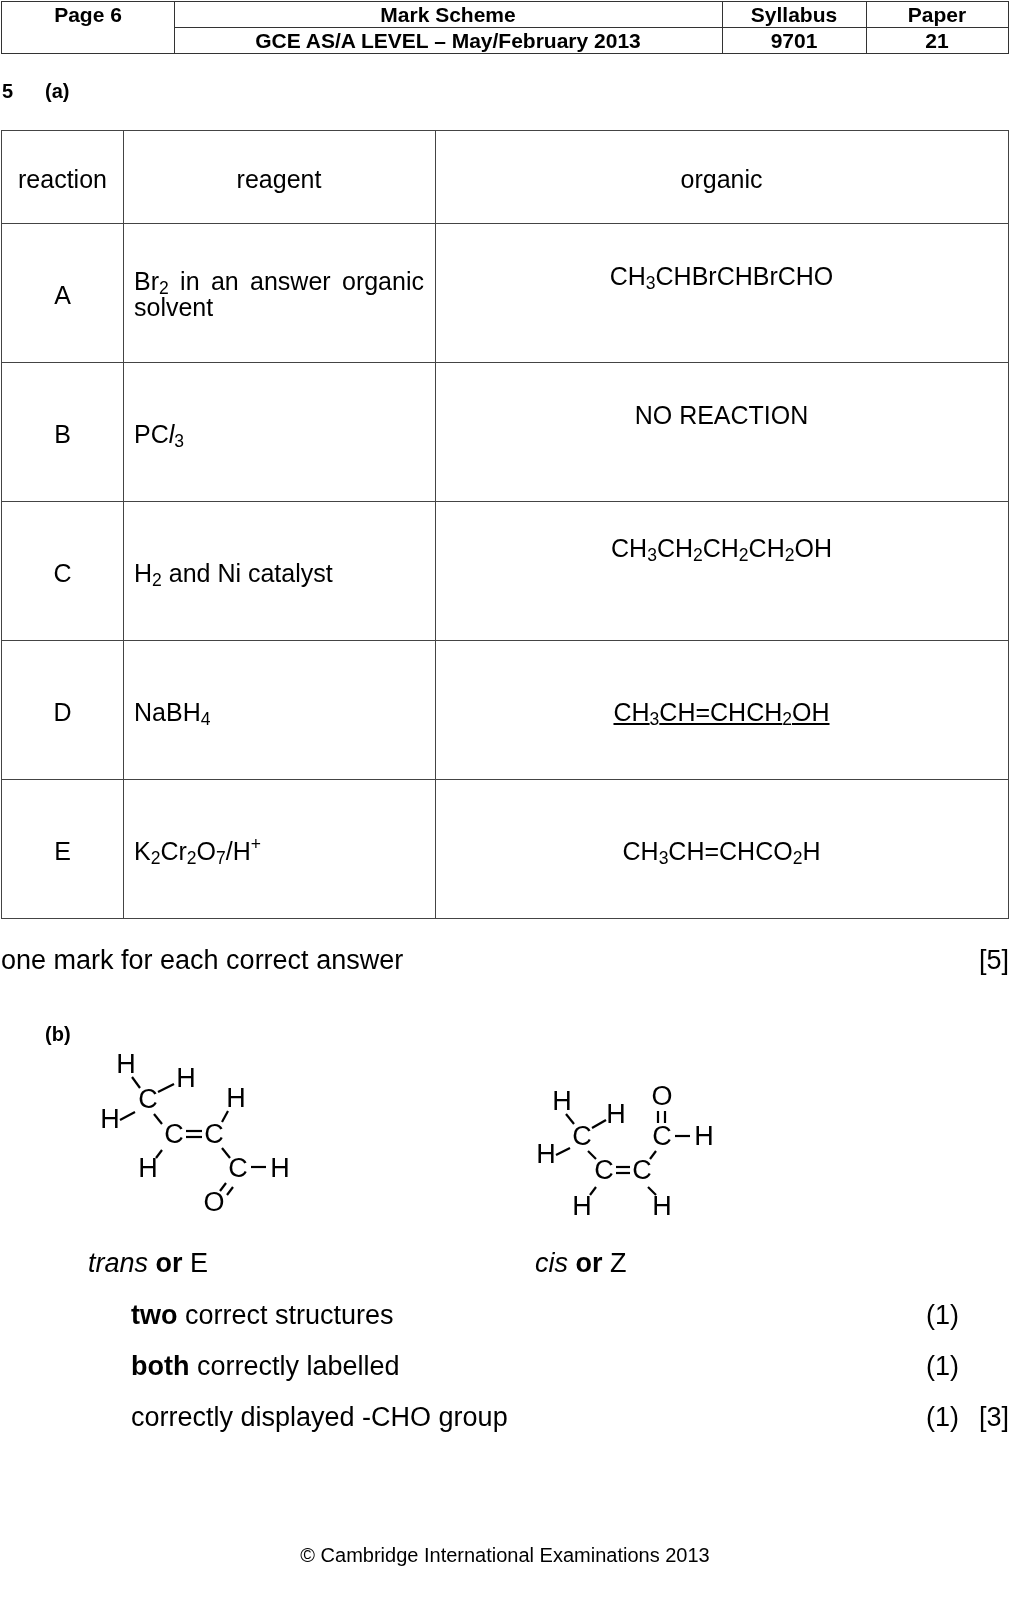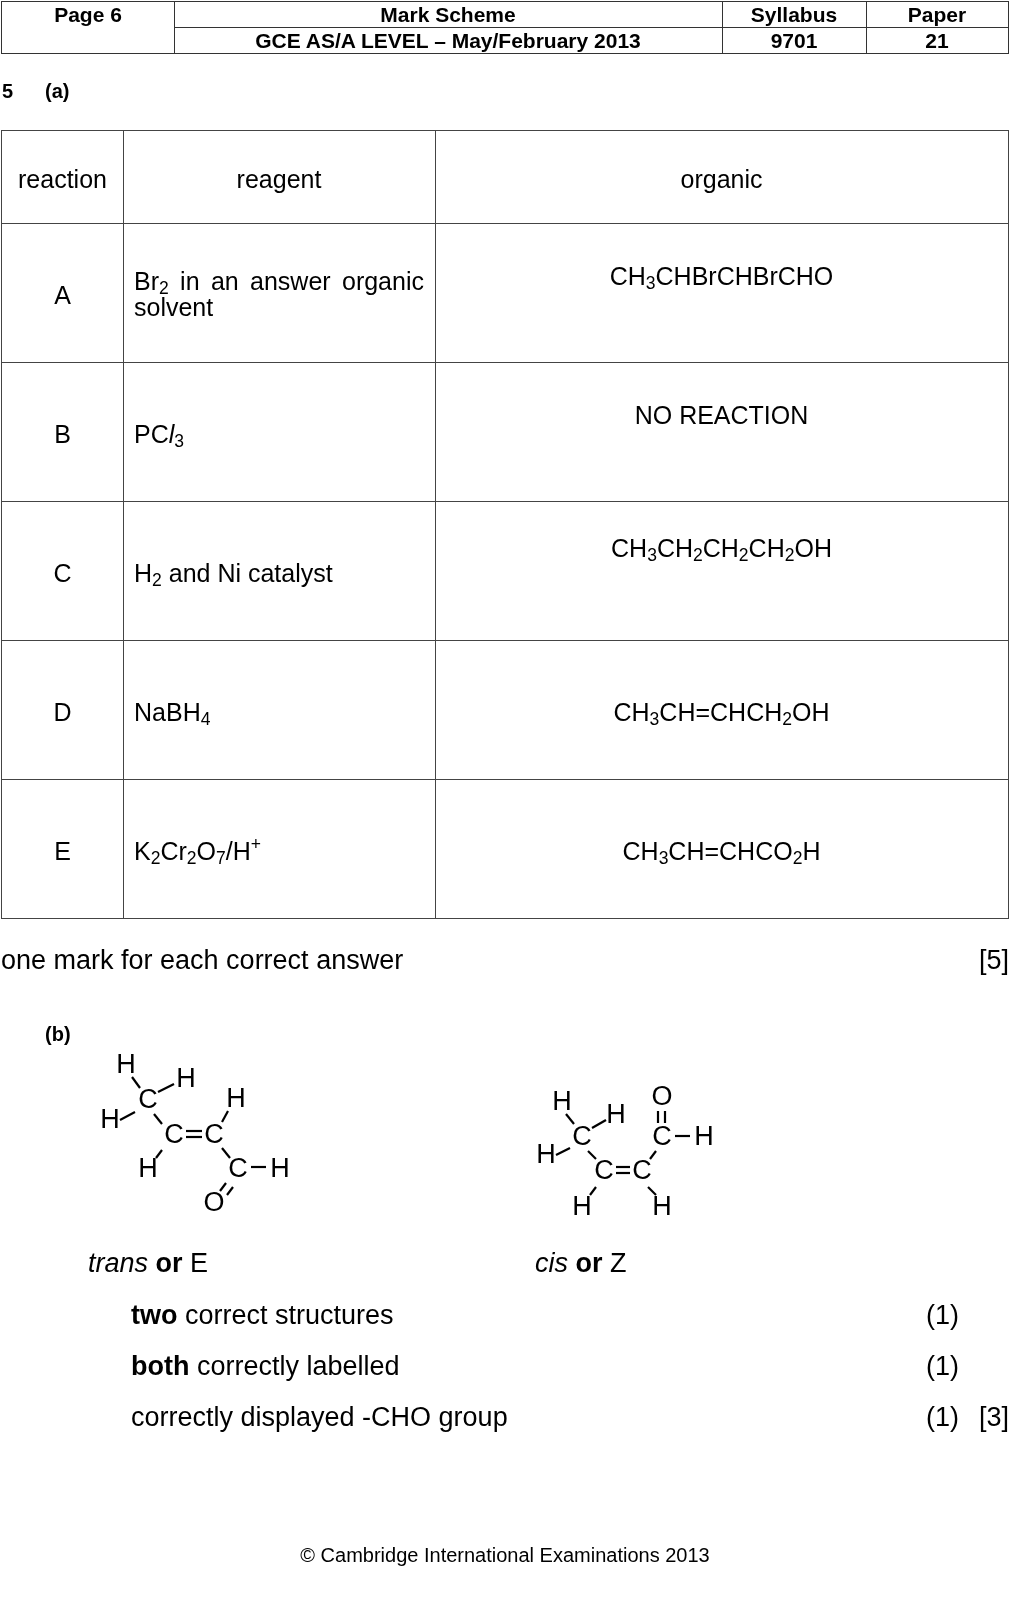--- a/index.html
+++ b/index.html
@@ -84,21 +84,21 @@
   <div class="c center" style="left:0; width:121px; top:289px;">B</div>
   <div class="c" style="left:132px; top:289px;"><span>PC</span><span class="it">l</span><sub>3</sub></div>
   <div class="c center" style="left:433px; width:573px; top:270px;">NO REACTION</div>
 
   <div class="c center" style="left:0; width:121px; top:428px;">C</div>
   <div class="c" style="left:132px; top:428px;"><span>H</span><sub>2</sub><span> and Ni catalyst</span></div>
   <div class="c center" style="left:433px; width:573px; top:403px;"><span>CH</span><sub>3</sub><span>CH</span><sub>2</sub><span>CH</span><sub>2</sub><span>CH</span><sub>2</sub><span>OH</span></div>
 
   <div class="c center" style="left:0; width:121px; top:567px;">D</div>
   <div class="c" style="left:132px; top:567px;"><span>NaBH</span><sub>4</sub></div>
-  <div class="c center" style="left:433px; width:573px; top:567px;"><span>CH</span><sub>3</sub><span>CH=CHCH</span><sub>2</sub><span>OH</span></div>
+  <div class="c center" style="left:433px; width:573px; top:567px;text-decoration:underline;"><span>CH</span><sub>3</sub><span>CH=CHCH</span><sub>2</sub><span>OH</span></div>
 
   <div class="c center" style="left:0; width:121px; top:706px;">E</div>
   <div class="c" style="left:132px; top:706px;"><span>K</span><sub>2</sub><span>Cr</span><sub>2</sub><span>O</span><sub>7</sub><span>/H</span><sup>+</sup></div>
   <div class="c center" style="left:433px; width:573px; top:706px;"><span>CH</span><sub>3</sub><span>CH=CHCO</span><sub>2</sub><span>H</span></div>
 </div>
 
 <div class="abs txt" style="left:1px; top:945px;">one mark for each correct answer</div>
 <div class="abs txt" style="right:27px; top:945px;">[5]</div>
 
 <div class="abs qnum" style="left:45px; top:1023px;">(b)</div>

